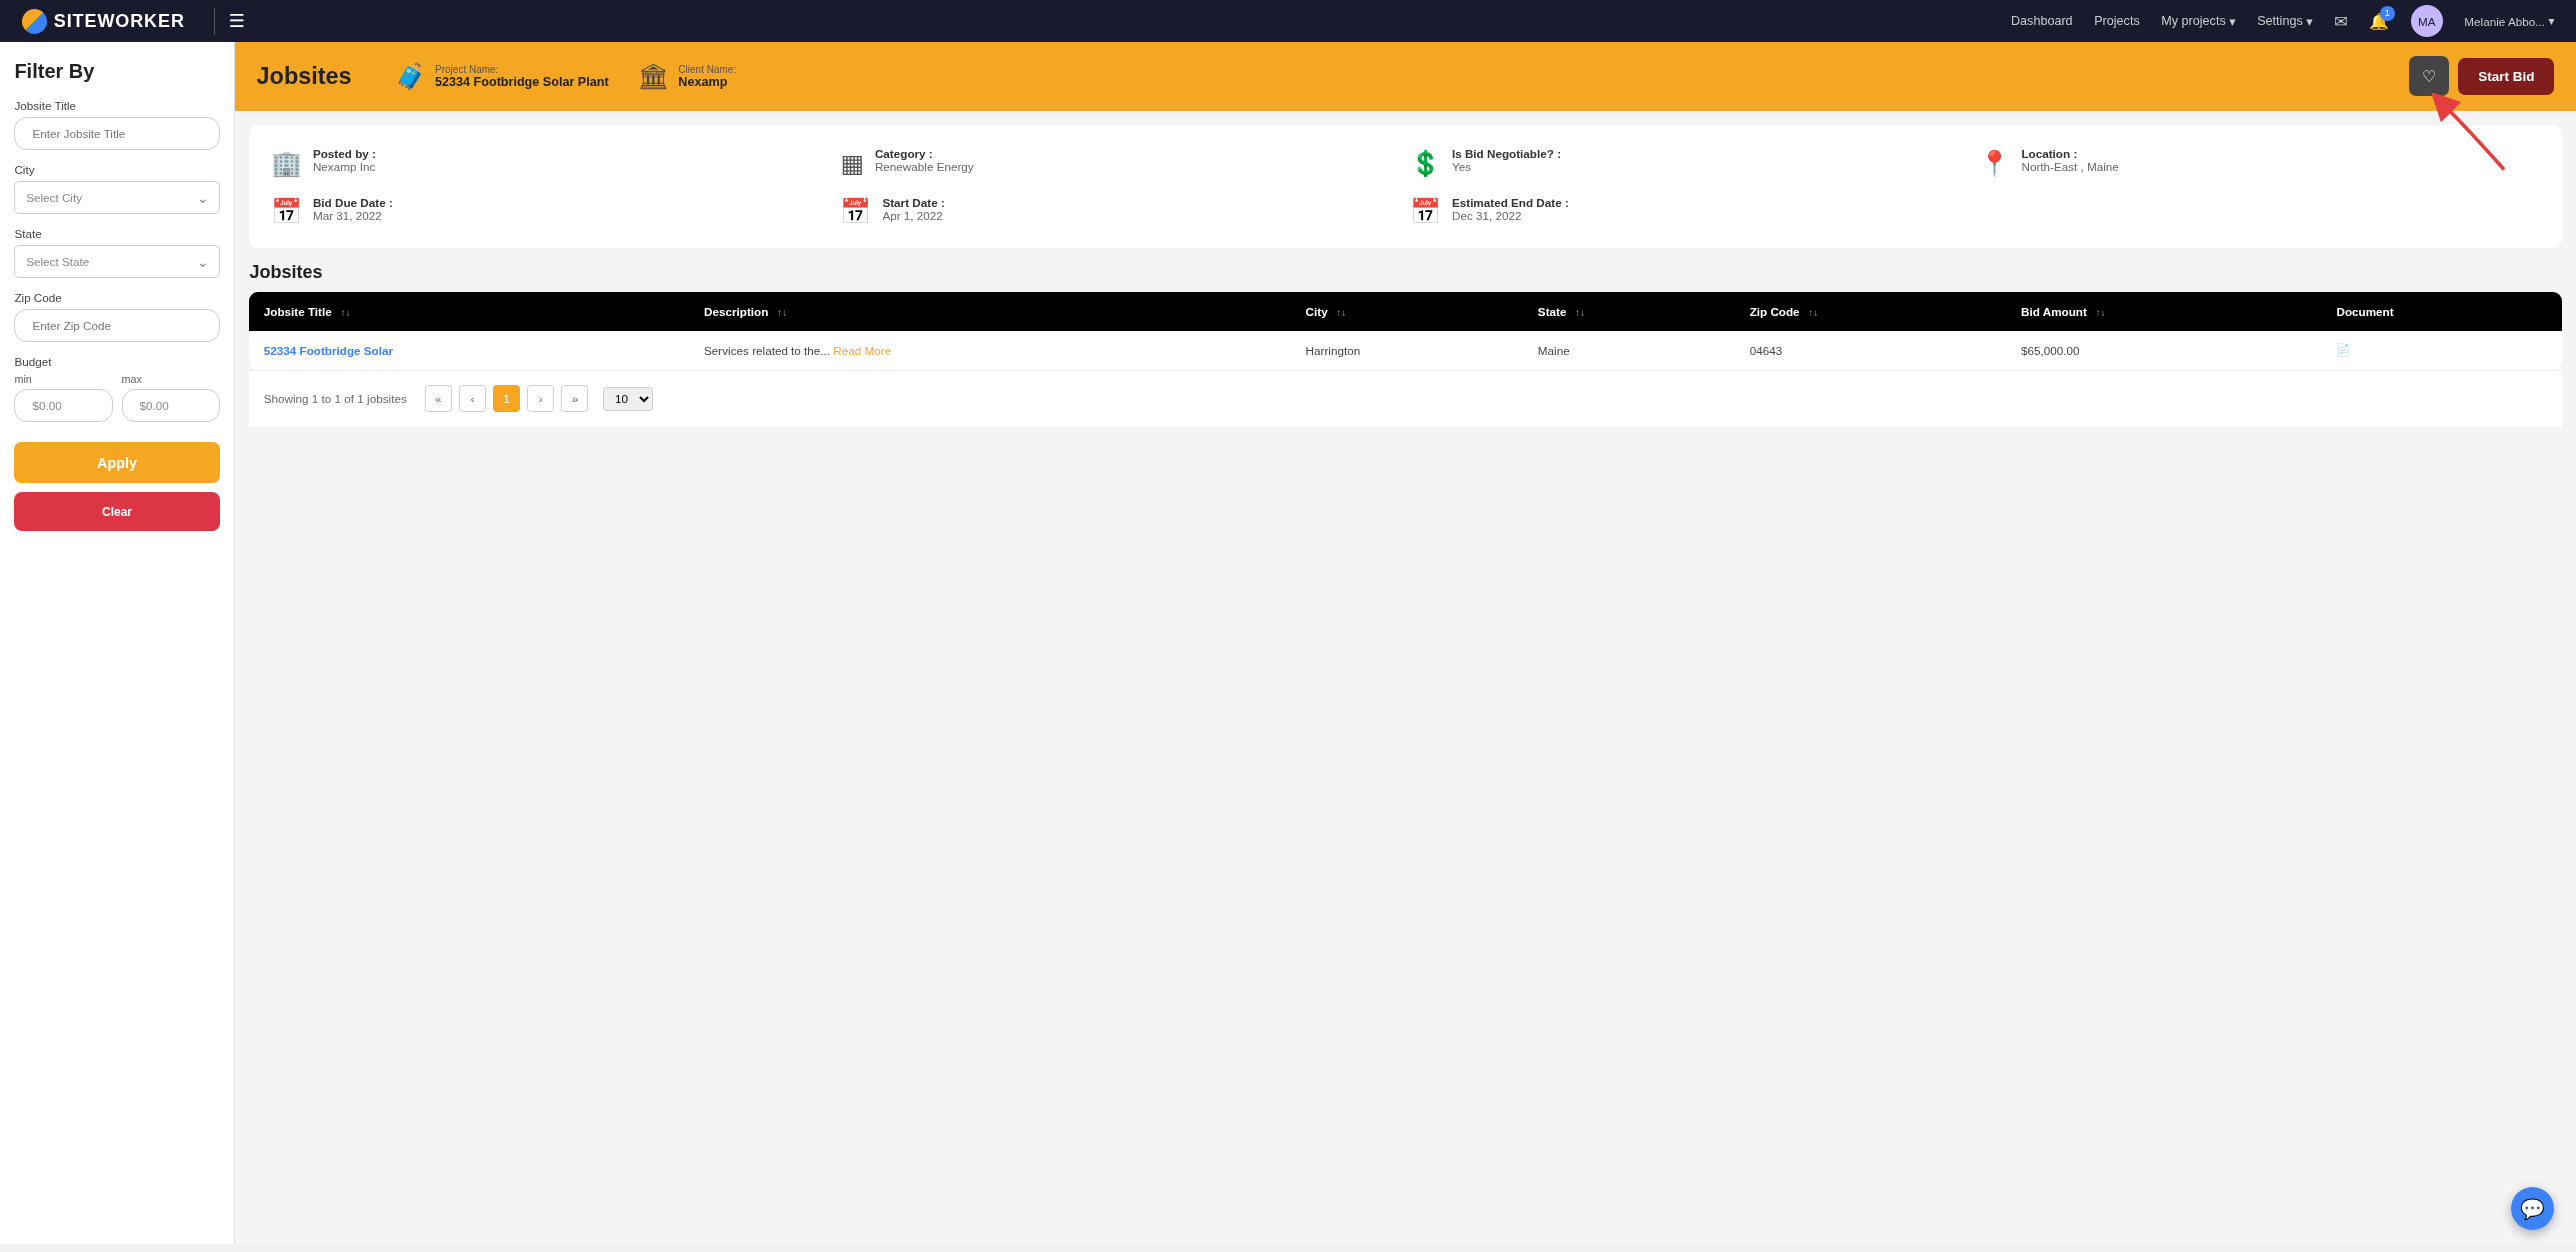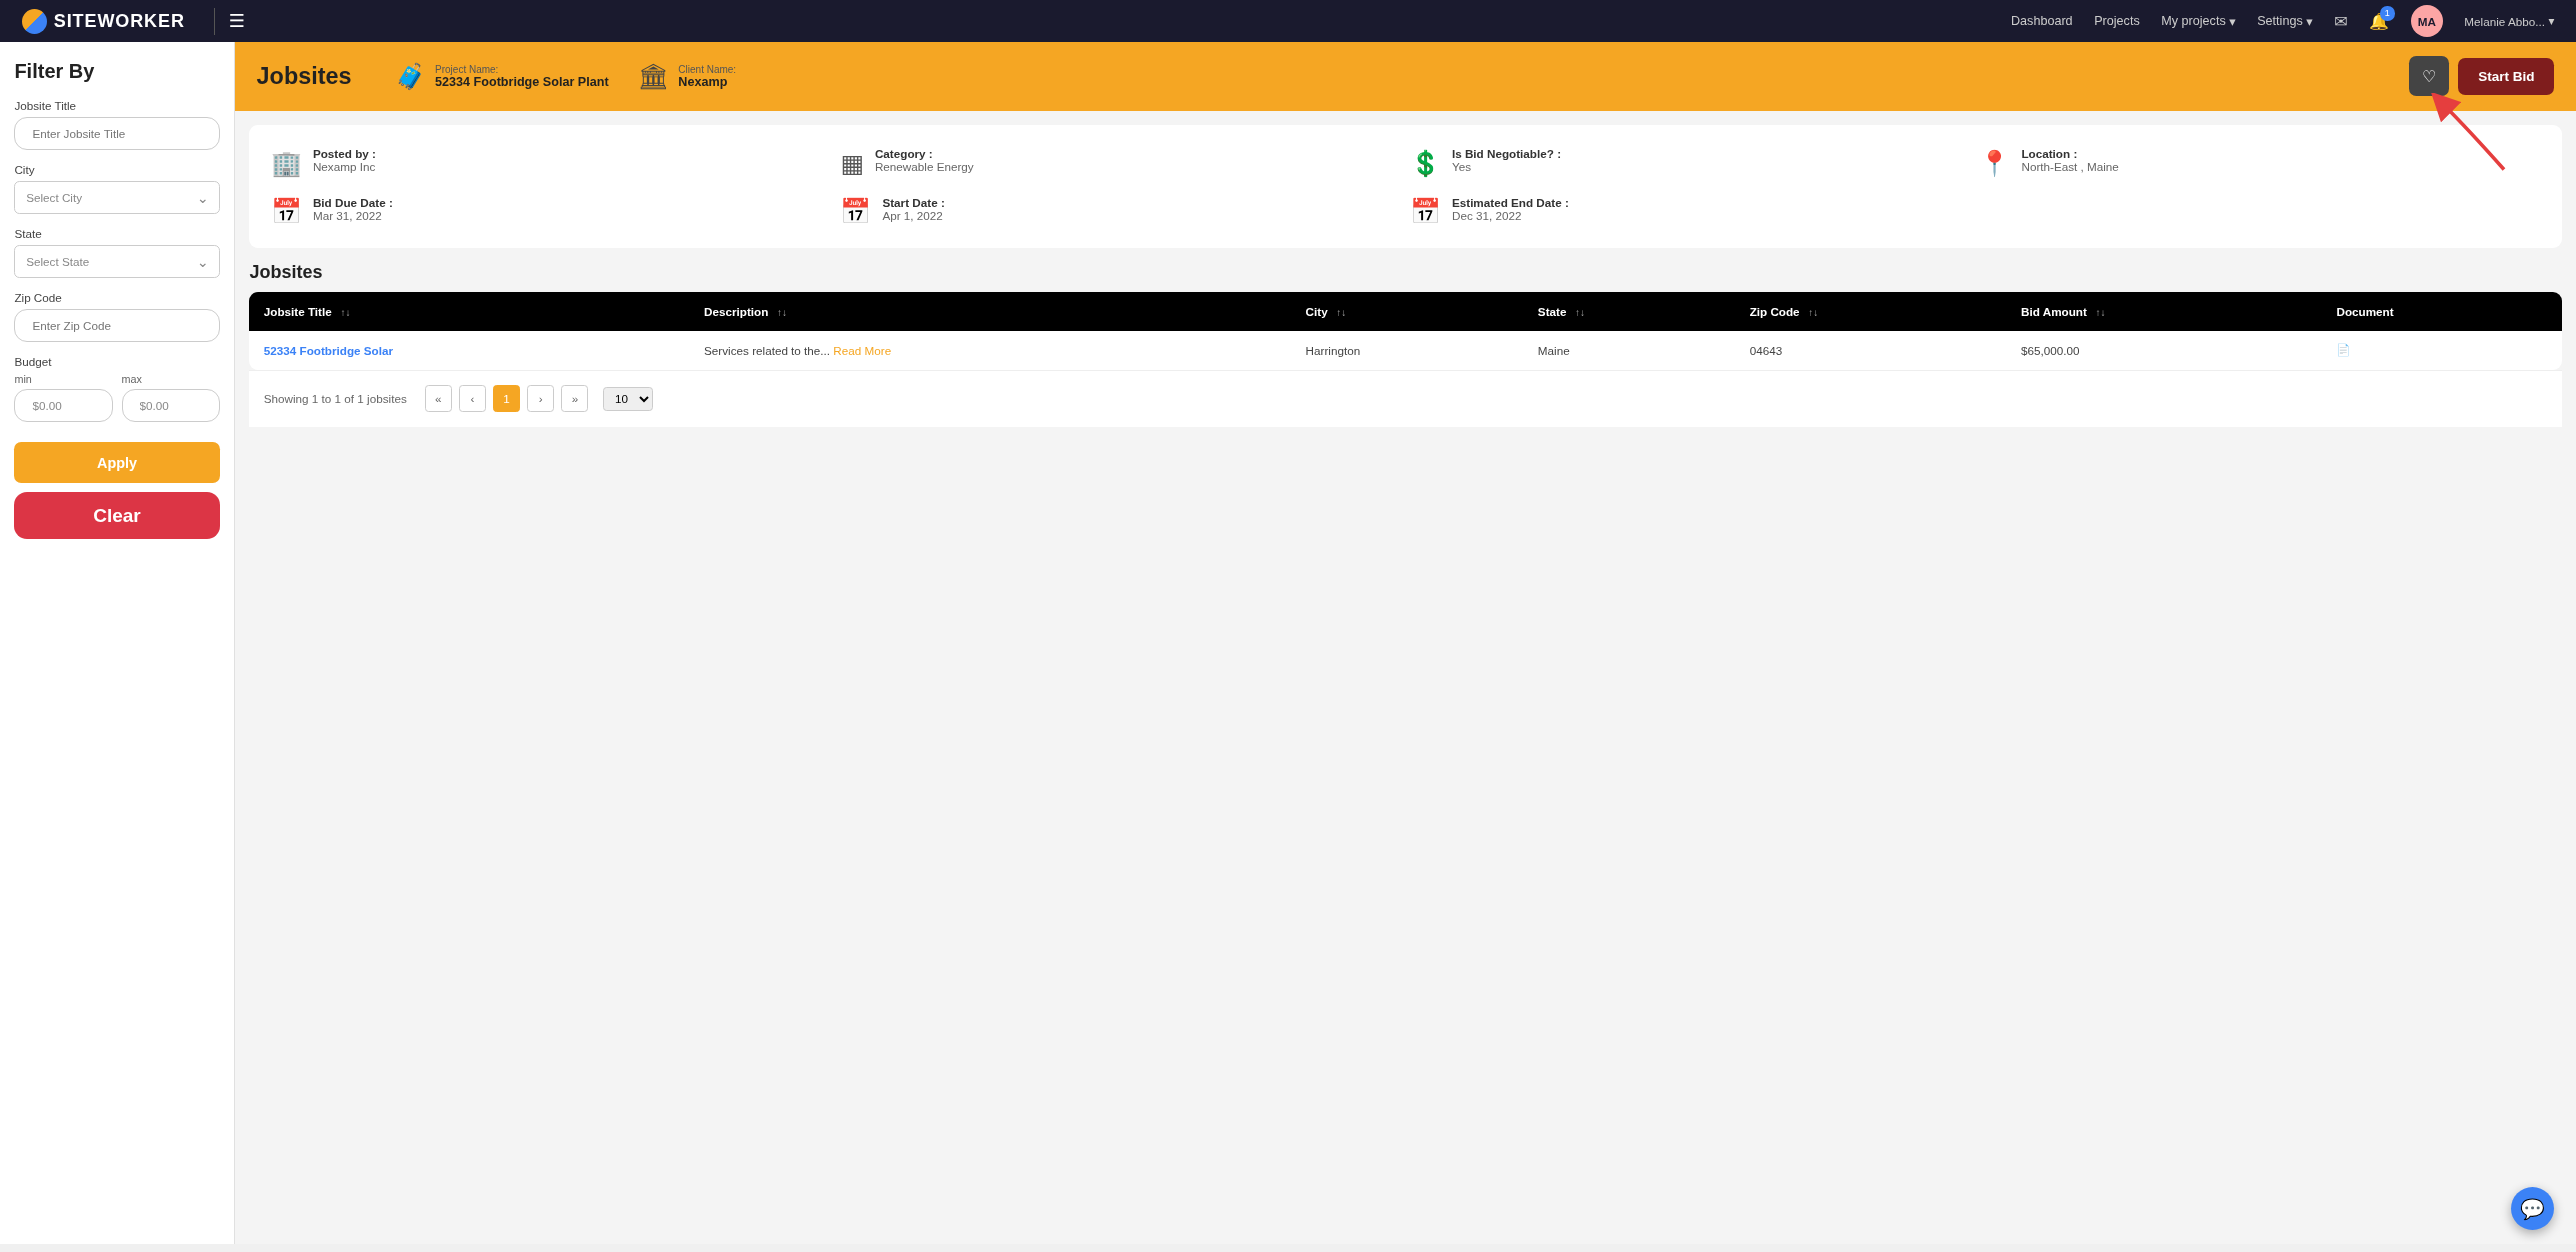--- a/index.html
+++ b/index.html
@@ -80,23 +80,23 @@
       height: 14.4px;
       font-size: 9px;
       display: flex;
       align-items: center;
       justify-content: center;
     }
     .user-avatar {
       width: 32px;
       height: 32px;
       border-radius: 50%;
-      background: #fca5a5;
+      background: #c4b5fd;
       color: #1a1a2e;
-      font-weight: 700;
+      font-weight: 400;
       font-size: 11.7px;
       display: flex;
       align-items: center;
       justify-content: center;
       cursor: pointer;
       text-align: center;
     }
     .user-name {
       color: #ccc;
       font-size: 11.7px;
@@ -186,22 +186,22 @@
       font-weight: 600;
       color: white;
       cursor: pointer;
       margin-top: 20px;
     }
     .clear-btn {
       width: 100%;
       padding: 12.6px;
       background: #dc3545;
       border: none;
-      border-radius: 13px;
-      font-size: 19px;
+      border-radius: 8px;
+      font-size: 12px;
       font-weight: 600;
       color: white;
       cursor: pointer;
       margin-top: 9px;
     }
 
     
     .main-content {
       flex: 1;
       overflow-y: auto;

